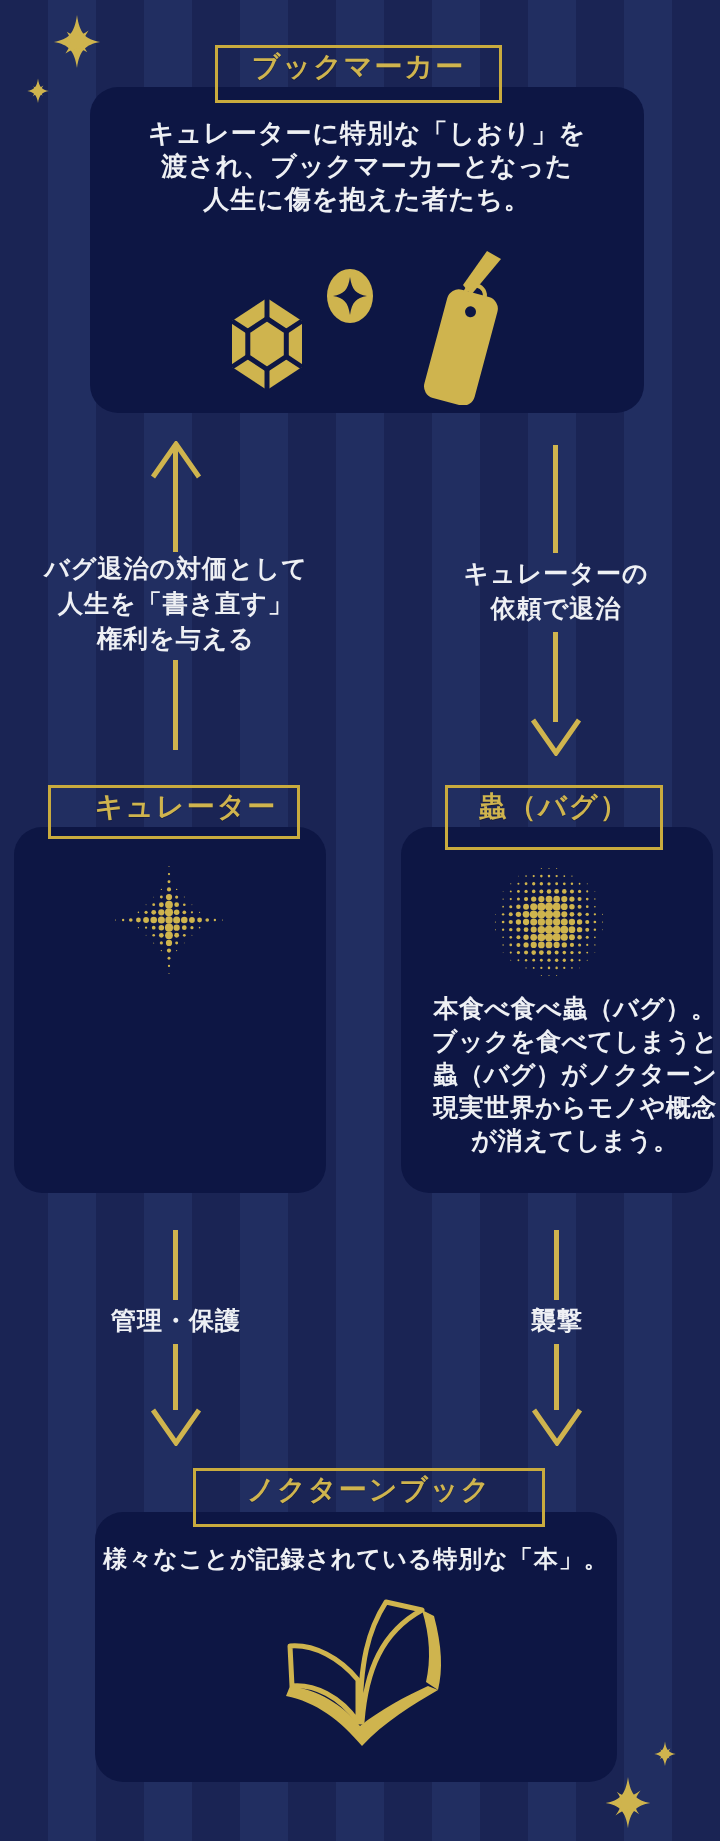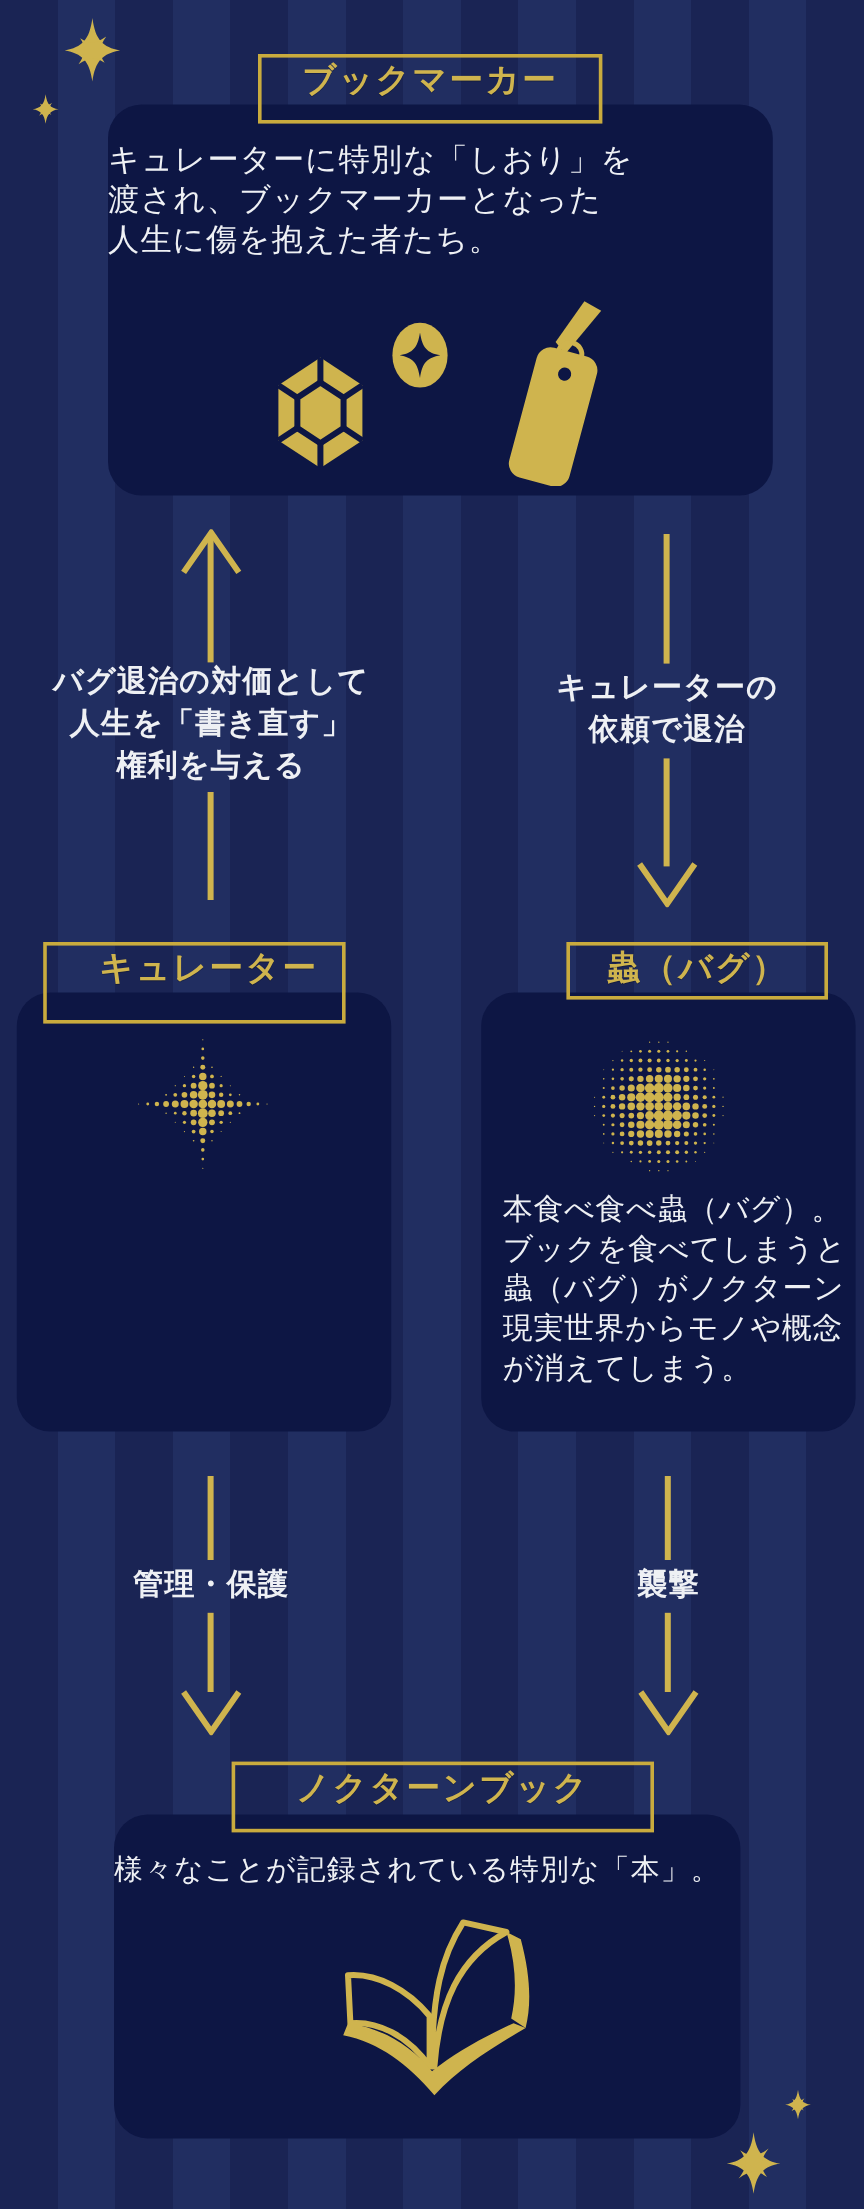--- a/index.html
+++ b/index.html
@@ -30,22 +30,22 @@
     letter-spacing:2px;
     display:flex;justify-content:center;
     text-shadow:0 1px 0 rgba(0,0,0,.25);
   }
   .card{
     background:var(--card);
     border-radius:28px;
   }
   .card-text{
     color:var(--white);
-    font-weight:400;
-    text-align:left;
+    font-weight:700;
+    text-align:center;
   }
   .top-text{font-size:26px;line-height:33px;letter-spacing:1px;}
   .col-text{font-size:25px;line-height:33px;letter-spacing:0.5px;}
   .bottom-text{font-size:24px;line-height:32px;letter-spacing:1px;}
   .rel-text{
     color:var(--white);
     font-weight:600;
     font-size:25px;line-height:35px;
     text-align:center;letter-spacing:1px;
   }
@@ -135,21 +135,21 @@
     <div>依頼で退治</div>
   </div>
   <div class="abs shaft" style="left:553px;top:632px;height:90px;"></div>
   <div class="abs" style="left:530px;top:718px;width:52px;height:38px;">
     <svg width="52" height="38" viewBox="0 0 52 38">
         <polyline class="gstroke" stroke-width="5" points="3,2 26,35 49,2"></polyline>
       </svg>
   </div>
 
   <div class="abs card" style="left:14px;top:827px;width:312px;height:366px;"></div>
-  <div class="abs title-box" style="left:36px;top:785px;width:252px;height:68px;padding-left:24px;">
+  <div class="abs title-box" style="left:48px;top:785px;width:252px;height:54px;padding-left:24px;">
     <span>キュレーター</span>
   </div>
   <div class="abs halftone" style="left:104px;top:855px;width:130px;height:130px;"><svg viewBox="-68 -68 136 136" width="130px" height="130px">
         <circle cx="0" cy="-56" r="0.53"></circle>
         <circle cx="0" cy="-48" r="1.18"></circle>
         <circle cx="0" cy="-40" r="1.54"></circle>
         <circle cx="-8" cy="-32" r="0.60"></circle>
         <circle cx="0" cy="-32" r="2.17"></circle>
         <circle cx="8" cy="-32" r="0.72"></circle>
         <circle cx="-16" cy="-24" r="0.45"></circle>
@@ -211,21 +211,21 @@
         <circle cx="16" cy="24" r="0.45"></circle>
         <circle cx="-8" cy="32" r="0.72"></circle>
         <circle cx="0" cy="32" r="2.17"></circle>
         <circle cx="8" cy="32" r="0.60"></circle>
         <circle cx="0" cy="40" r="1.54"></circle>
         <circle cx="0" cy="48" r="1.18"></circle>
         <circle cx="0" cy="56" r="0.53"></circle>
       </svg></div>
 
   <div class="abs card" style="left:401px;top:827px;width:312px;height:366px;"></div>
-  <div class="abs title-box" style="left:445px;top:785px;width:218px;height:48px;margin-left:27px;">
+  <div class="abs title-box" style="left:445px;top:785px;width:218px;height:65px;">
     <span>蟲（バグ）</span>
   </div>
   <div class="abs halftone" style="left:484px;top:857px;width:130px;height:130px;"><svg viewBox="-68 -68 136 136" width="130px" height="130px">
         <circle cx="-8" cy="-56" r="0.54"></circle>
         <circle cx="0" cy="-56" r="0.61"></circle>
         <circle cx="8" cy="-56" r="0.55"></circle>
         <circle cx="-32" cy="-48" r="0.43"></circle>
         <circle cx="-24" cy="-48" r="0.84"></circle>
         <circle cx="-16" cy="-48" r="1.15"></circle>
         <circle cx="-8" cy="-48" r="1.32"></circle>

